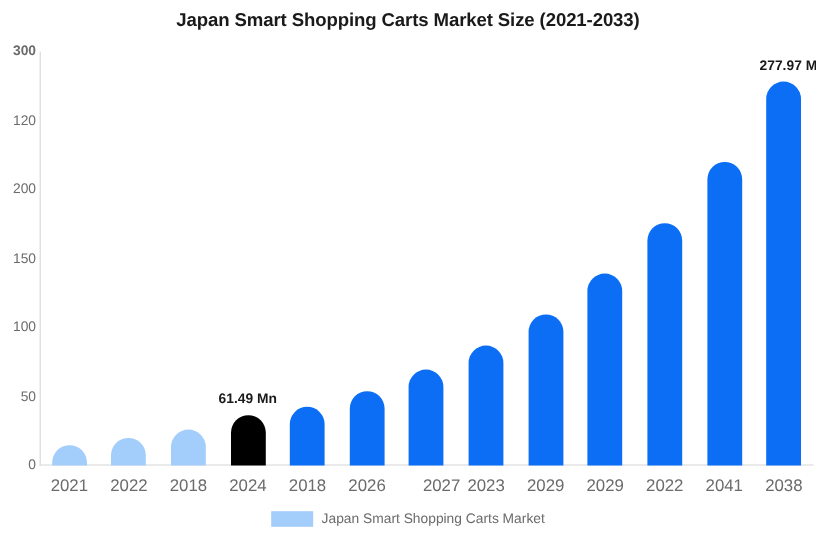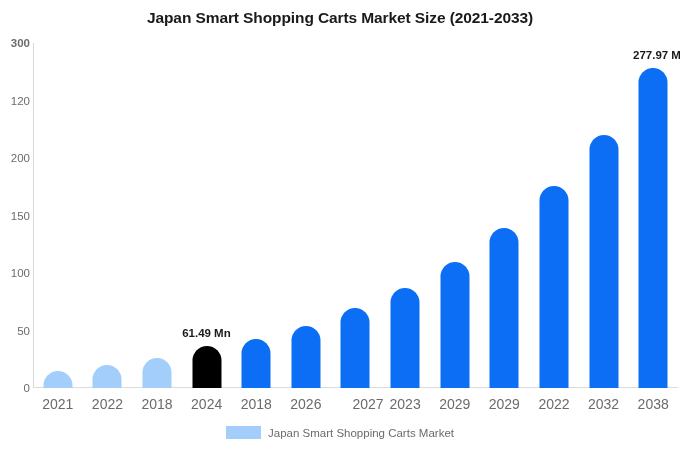--- a/index.html
+++ b/index.html
@@ -225,21 +225,21 @@
       <div class="x-label" style="left: 74.4231px;">2022</div>
       <div class="x-label" style="left: 124.038px;">2018</div>
       <div class="x-label" style="left: 173.654px;">2024</div>
       <div class="x-label" style="left: 223.269px;">2018</div>
       <div class="x-label" style="left: 272.885px;">2026</div>
       <div class="x-label" style="left: 335px;">2027</div>
       <div class="x-label" style="left: 372.115px;">2023</div>
       <div class="x-label" style="left: 421.731px;">2029</div>
       <div class="x-label" style="left: 471.346px;">2029</div>
       <div class="x-label" style="left: 520.962px;">2022</div>
-      <div class="x-label" style="left: 570.577px;">2032</div>
+      <div class="x-label" style="left: 570.577px;">2041</div>
       <div class="x-label" style="left: 620.192px;">2038</div>
     </div>
 
   <div class="legend">
     <div class="legend-item">
       <span class="legend-swatch" style="background: rgb(163, 205, 251);"></span>
       <span class="legend-text">Japan Smart Shopping Carts Market</span>
     </div>
   </div>
 

